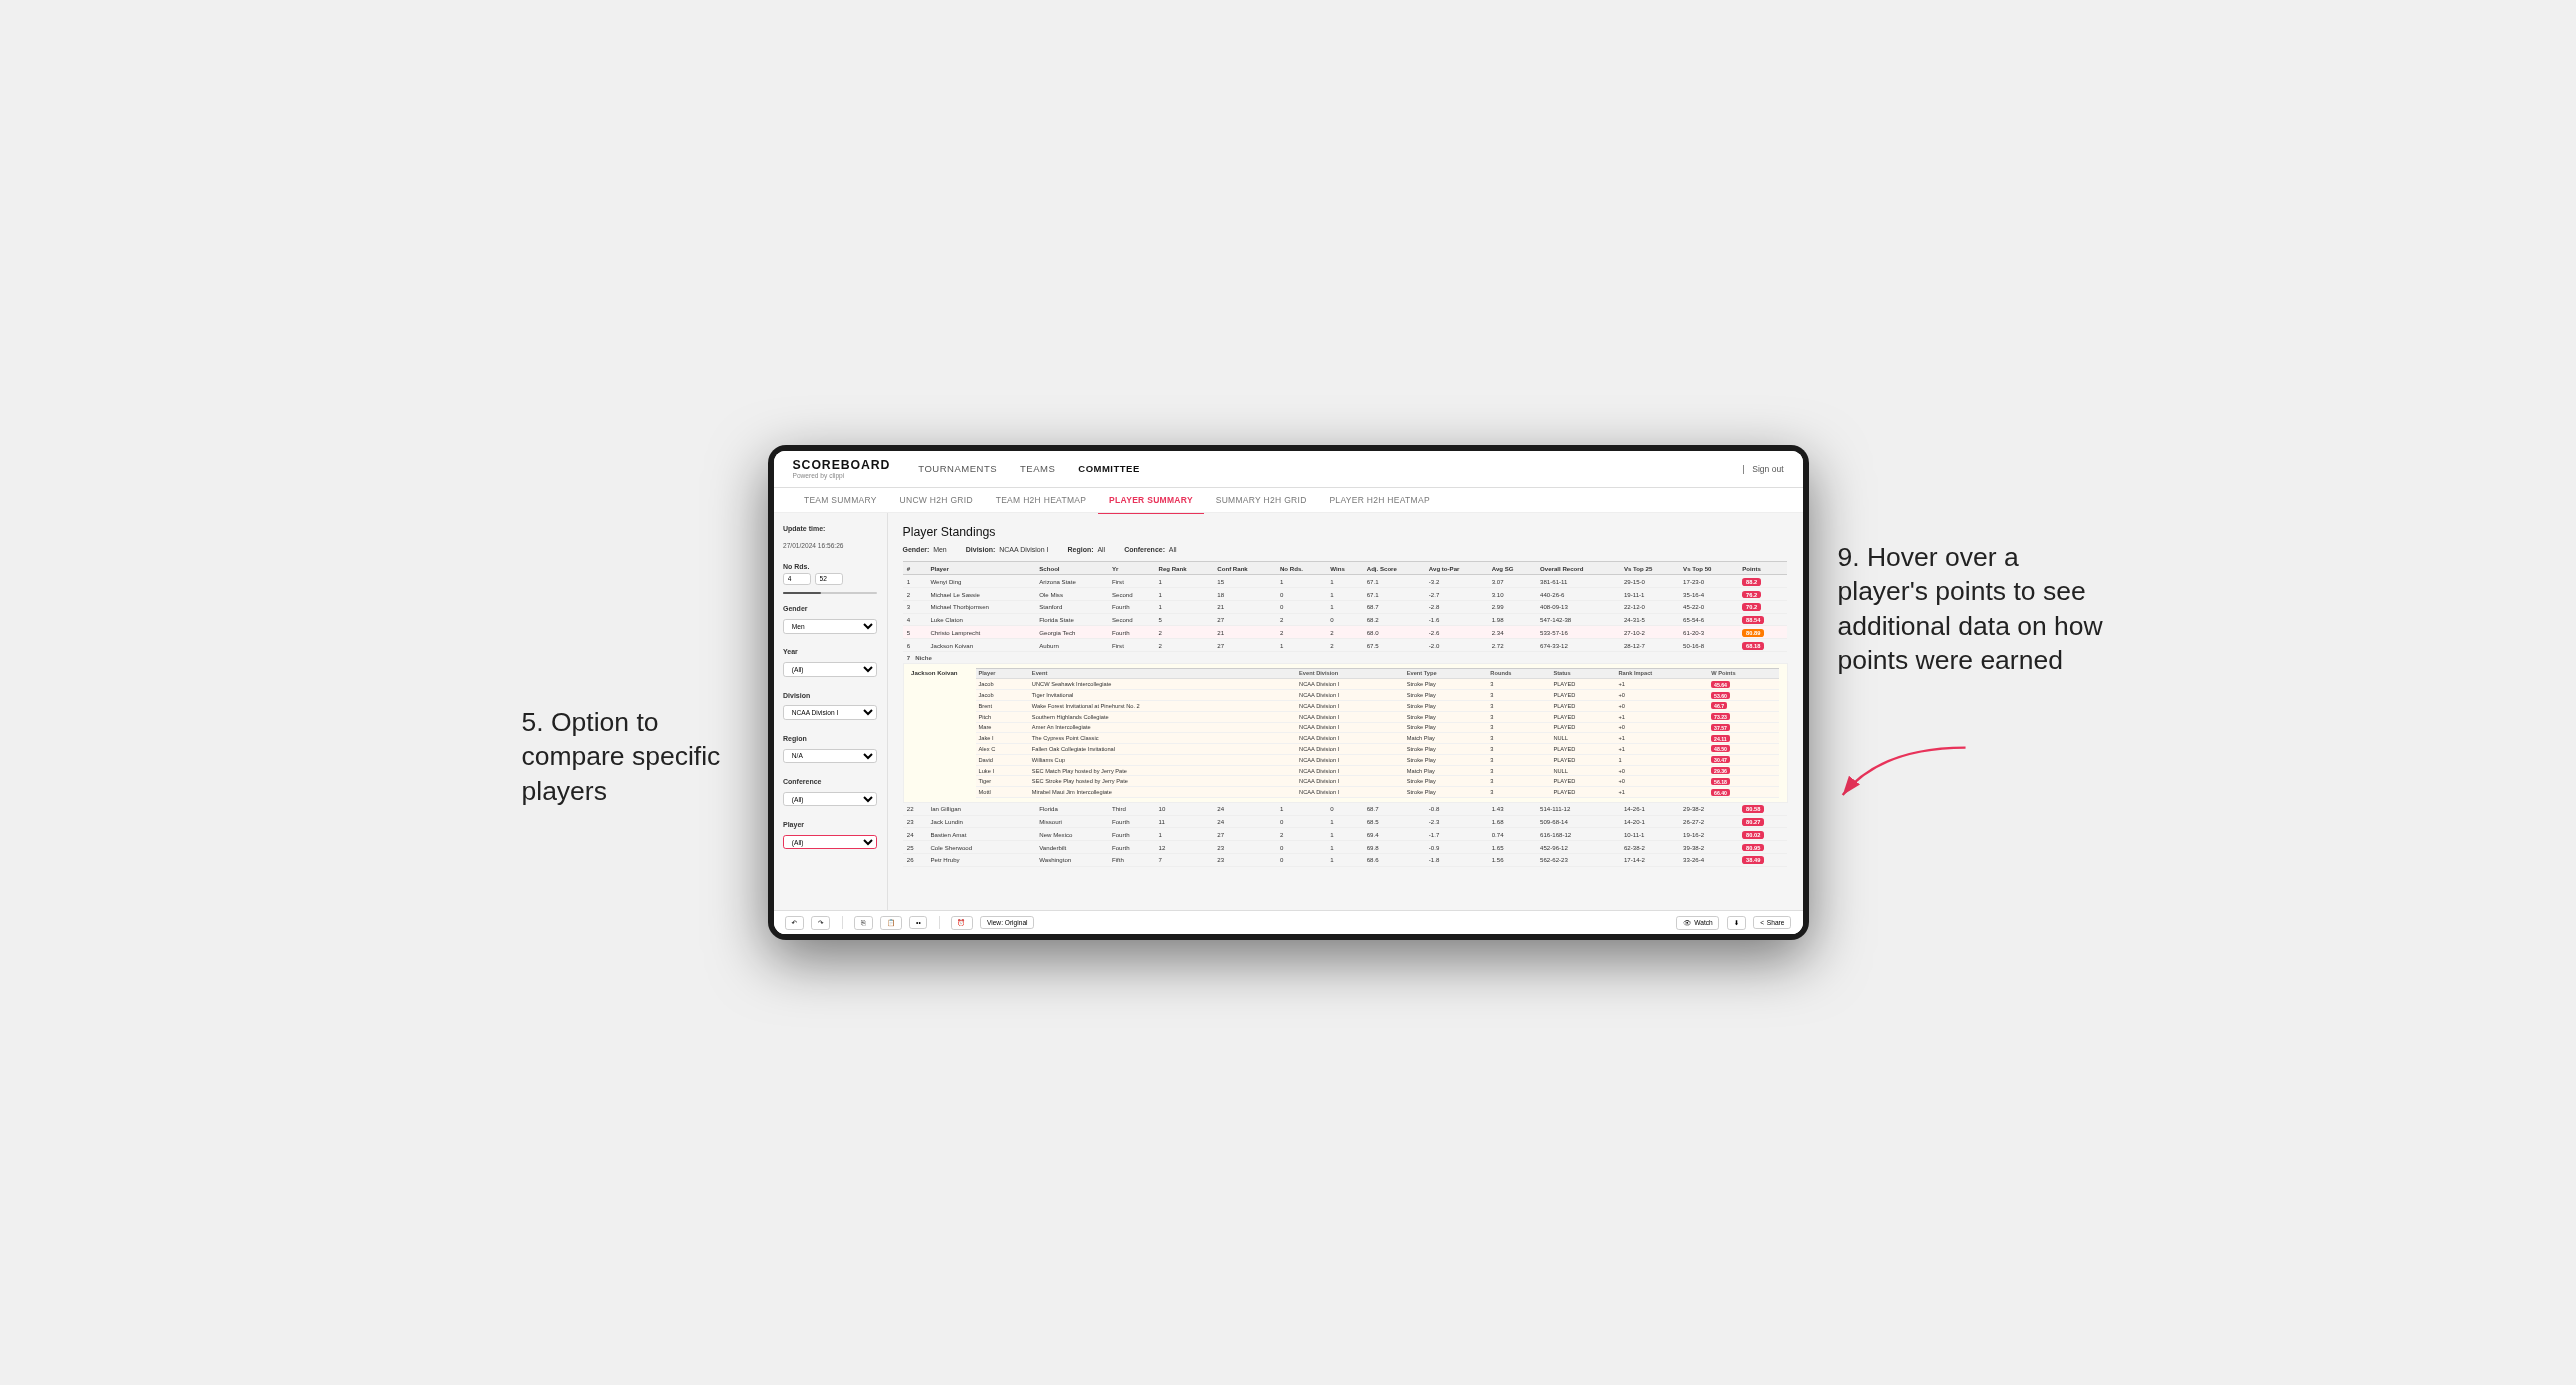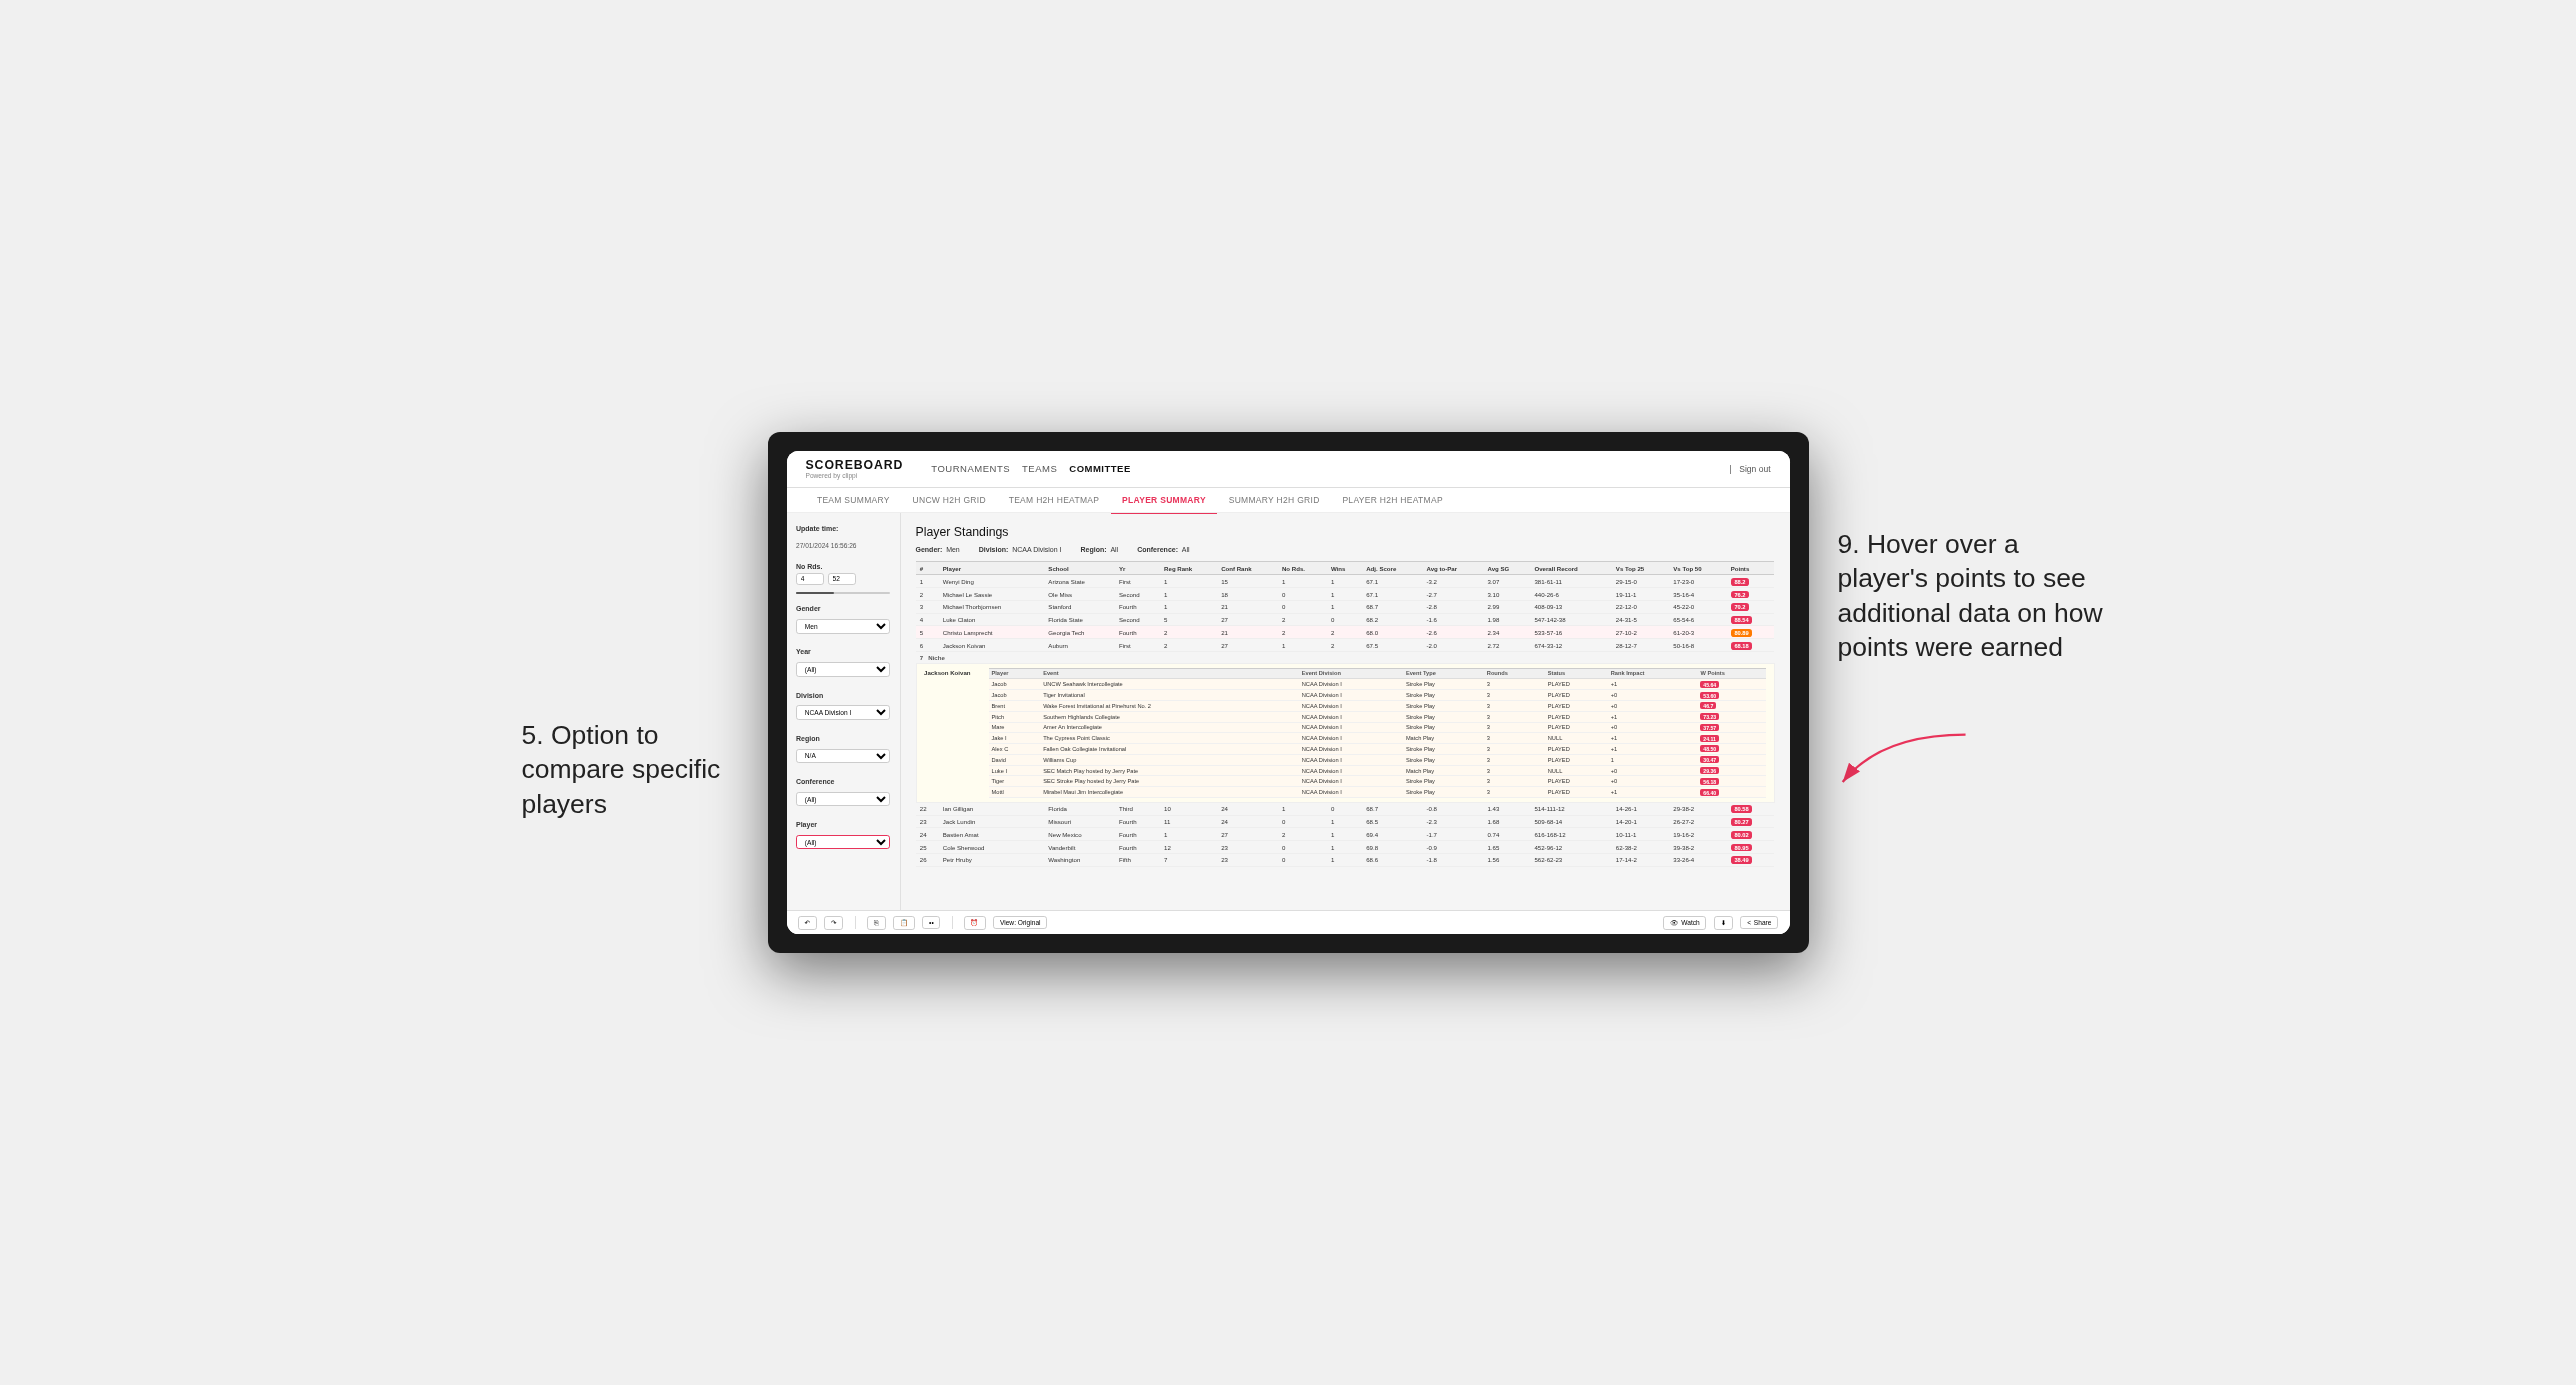--- a/index.html
+++ b/index.html
@@ -33,22 +33,22 @@
     }
     .annotation-left {
       left: -246px;
       bottom: 132px;
       width: 227px;
     }
 
     
     .tablet-frame {
       background: #1a1a1a;
-      border-radius: 12px;
-      padding: 19px;
+      border-radius: 18px;
+      padding: 6px;
       box-shadow: 0 19px 57px rgba(0,0,0,0.5);
       position: relative;
     }
     .tablet-screen {
       background: #fff;
       border-radius: 11.4px;
       overflow: hidden;
       width: 100%;
     }
 
@@ -71,21 +71,21 @@
       font-weight: 800;
       color: #111;
       letter-spacing: 0.9px;
     }
     .logo-sub {
       font-size: 6.6px;
       color: #888;
     }
     .main-nav {
       display: flex;
-      gap: 12px;
+      gap: 23px;
       flex: 1;
     }
     .nav-item {
       font-size: 9.5px;
       color: #555;
       cursor: pointer;
       padding: 3.8px 0;
       font-weight: 500;
       letter-spacing: 0.5px;
     }

